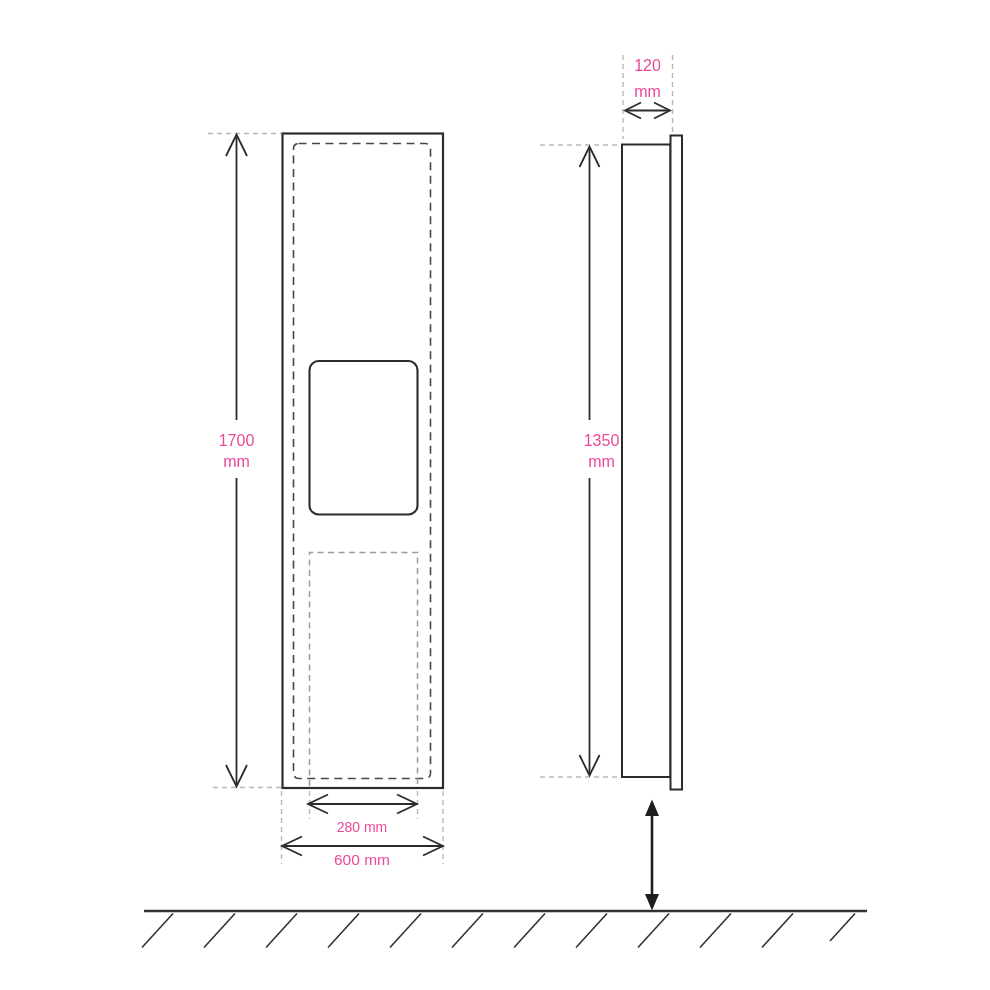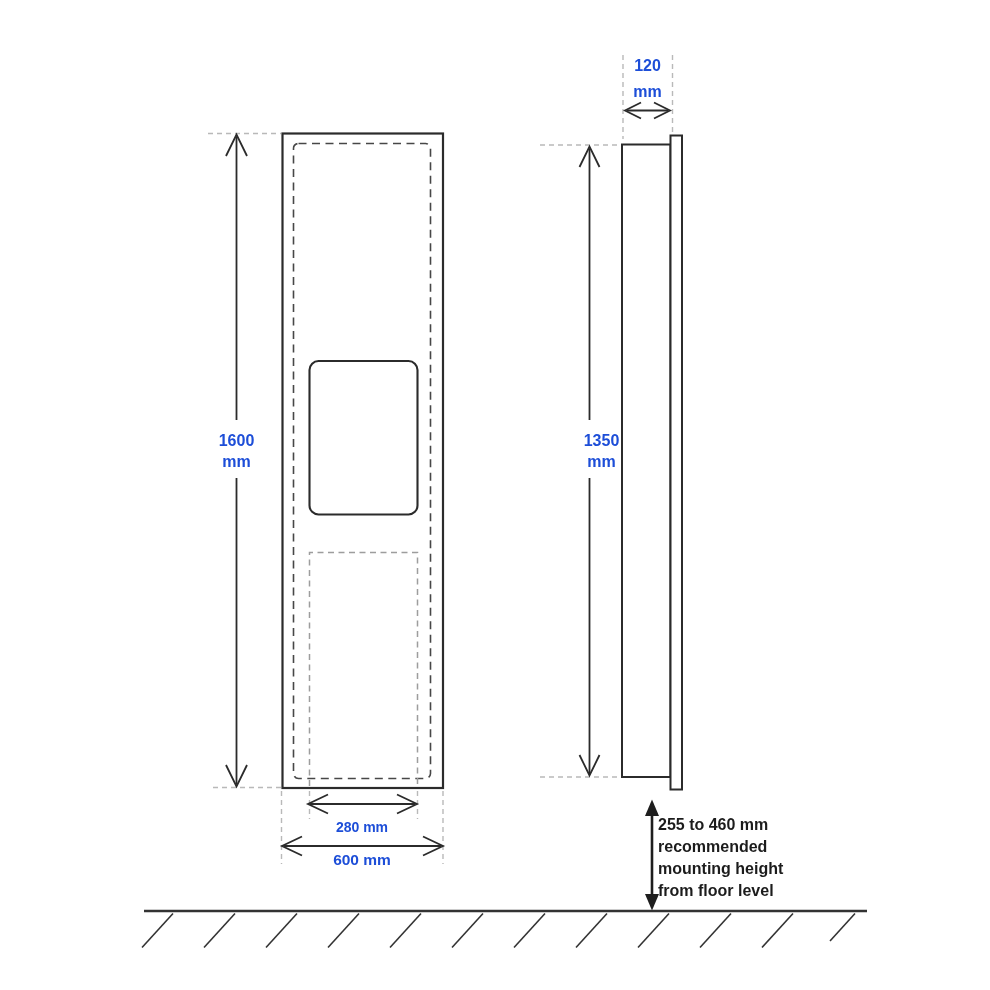--- a/index.html
+++ b/index.html
@@ -15,24 +15,24 @@
     font-family: "Liberation Sans", sans-serif;
     overflow: hidden;
   }
   .canvas svg {
     position: absolute;
     left: 0;
     top: 0;
   }
   .dim-label {
     position: absolute;
-    font-weight: 700;
+    font-weight: 400;
     font-size: 16px;
     line-height: 21px;
-    color: #1d4ed8;
+    color: #ec4899;
     white-space: nowrap;
   }
   .dim-label.centered {
     transform: translateX(-50%);
     text-align: center;
   }
   .dim-label span { display: block; }
   .dim-label.single span { display: inline; }
   .note-label {
     position: absolute;
@@ -128,21 +128,21 @@
         <line x1="607" y1="913.5" x2="576" y2="947.5"></line>
         <line x1="669" y1="913.5" x2="638" y2="947.5"></line>
         <line x1="731" y1="913.5" x2="700" y2="947.5"></line>
         <line x1="793" y1="913.5" x2="762" y2="947.5"></line>
         <line x1="855" y1="913.5" x2="830" y2="941"></line>
       </g>
     </g>
   </svg>
 
   <div class="dim-label centered" style="left:236.5px; top:430px;">
-    <span>1600</span>
+    <span>1700</span>
     <span>mm</span>
   </div>
 
   <div class="dim-label centered" style="left:589.5px; top:430px;margin-left:12px;">
     <span>1350</span>
     <span>mm</span>
   </div>
 
   <div class="dim-label centered depth-label" style="left:647.5px; top:53px;">
     <span>120</span>
@@ -150,20 +150,14 @@
   </div>
 
   <div class="dim-label centered single" style="left:362px; top:817px; font-size:14px;">
     <span>280 mm</span>
   </div>
 
   <div class="dim-label centered single" style="left:362px; top:849px; font-size:15.5px;">
     <span>600 mm</span>
   </div>
 
-  <div class="note-label" style="left:658px; top:814px;">
-    <span style="display:block;">255 to 460 mm</span>
-    <span style="display:block;">recommended</span>
-    <span style="display:block;">mounting height</span>
-    <span style="display:block;">from floor level</span>
-  </div>
 
 </div>
 
 </body></html>

